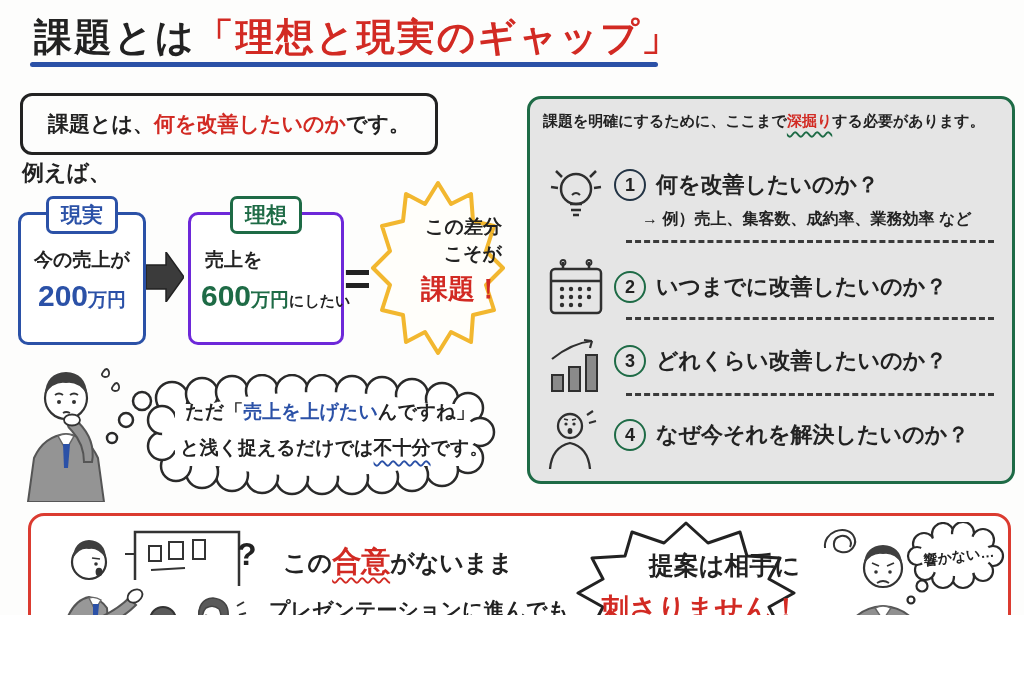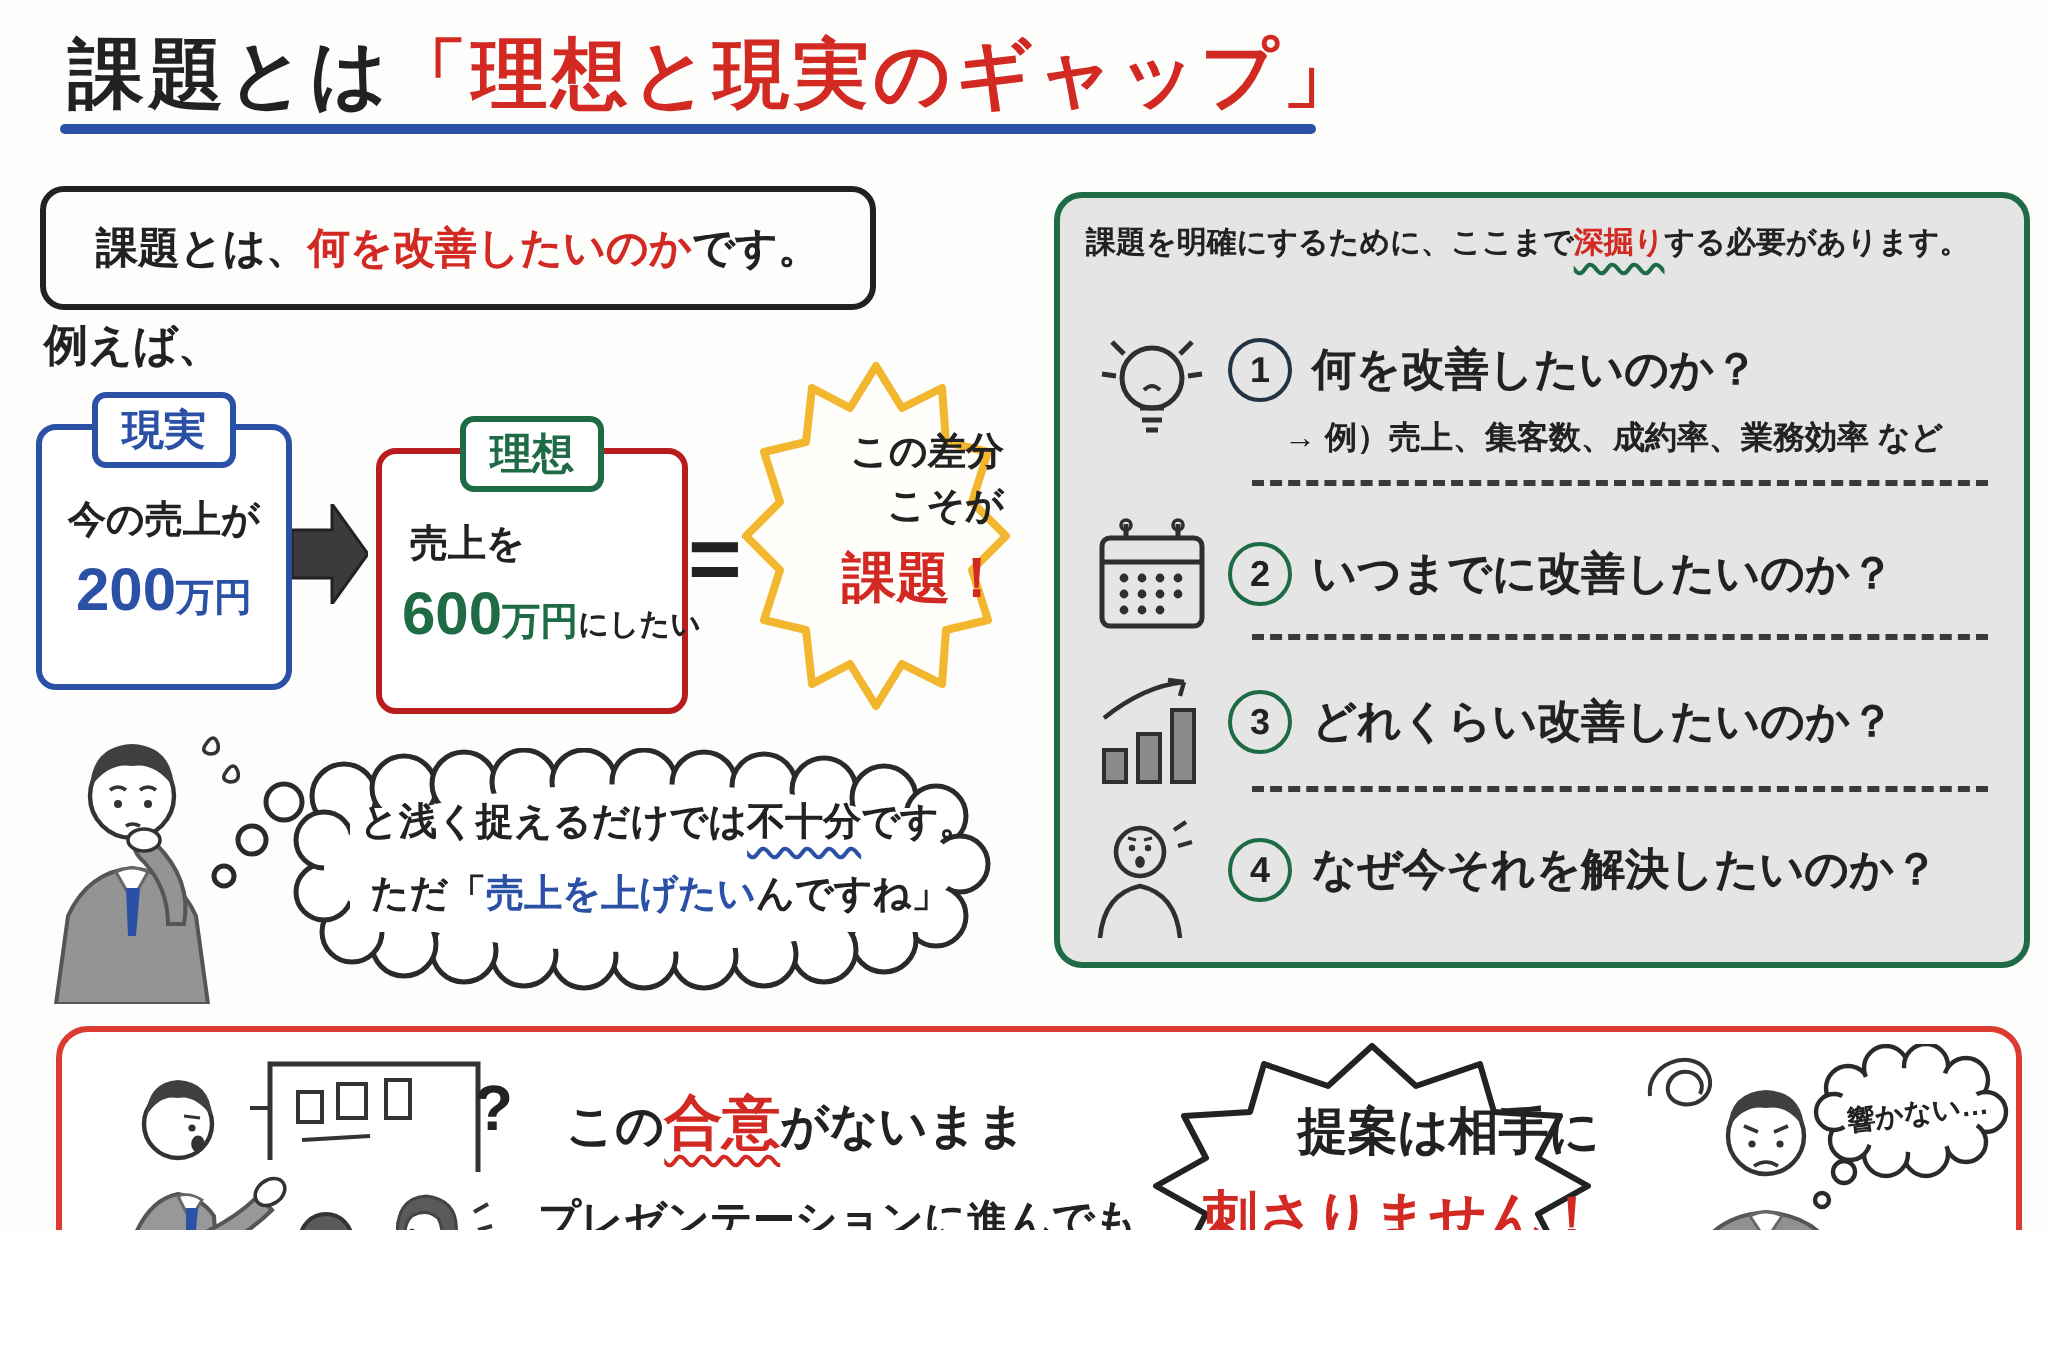--- a/index.html
+++ b/index.html
@@ -19,21 +19,21 @@
   .title-underline{left:30px;top:62px;width:628px;height:5px;background:#2b51a7;border-radius:3px;}
 
   
   .intro-box{left:20px;top:93px;width:412px;height:56px;border:3px solid #222;border-radius:12px;
     display:flex;align-items:center;justify-content:center;font-size:21px;font-weight:700;}
   .example-label{left:22px;top:158px;font-size:22px;font-weight:700;}
 
   
   .state-box{border-radius:10px;background:#fff;text-align:center;}
   .reality-box{left:18px;top:212px;width:122px;height:127px;border:3px solid #2b51a7;}
-  .ideal-box{left:188px;top:224px;width:150px;height:127px;border:3px solid #b91c1c;}
+  .ideal-box{left:188px;top:212px;width:150px;height:127px;border:3px solid #6d28d9;}
   .state-tab{position:absolute;left:50%;transform:translateX(-50%);top:-19px;background:#fff;
     padding:2px 12px;font-size:21px;font-weight:700;border-radius:7px;white-space:nowrap;}
   .reality-box .state-tab{border:3px solid #2b51a7;color:#2b51a7;}
   .ideal-box .state-tab{border:3px solid #1e6b46;color:#1e6b46;}
   .state-line1{margin-top:32px;font-size:19px;font-weight:700;color:#222;}
   .ideal-box .state-line1{text-align:left;padding-left:14px;}
   .state-line2{margin-top:6px;font-weight:700;}
   .ideal-box .state-line2{text-align:center;padding-left:10px;}
   .amount{font-size:30px;}
   .unit{font-size:19px;}
@@ -178,24 +178,24 @@
       <circle cx="102" cy="98" r="16"></circle>
         <circle cx="76" cy="92" r="15"></circle>
         <circle cx="62" cy="72" r="14"></circle>
       <circle cx="62" cy="46" r="14"></circle>
     </g>
     <ellipse cx="220" cy="60" rx="158" ry="42" fill="#fff"></ellipse>
     <rect x="75" y="30" width="292" height="62" fill="#fff"></rect>
   </svg>
   <div class="abs bubble1-text nowrap">
     <div>
+      <span class="ink">ただ「</span><span class="blue">売上を上げたい</span><span class="ink">んですね」</span>
+    </div>
+    <div>
       <span class="ink">と浅く捉えるだけでは</span><span class="ink wavy-blue">不十分</span><span class="ink">です。</span>
-    </div>
-    <div>
-      <span class="ink">ただ「</span><span class="blue">売上を上げたい</span><span class="ink">んですね」</span>
     </div>
   </div>
 
   <div class="abs panel">
     <div class="panel-header">
       <span class="ink">課題を明確にするために、ここまで</span><span class="red wavy-green">深掘り</span><span class="ink">する必要があります。</span>
     </div>
 
     <svg class="panel-icon" style="left:18px;top:64px;" width="56" height="66" viewBox="0 0 56 66">
       <circle cx="28" cy="26" r="15" fill="none" stroke="#2f2f2f" stroke-width="2.5"></circle>

